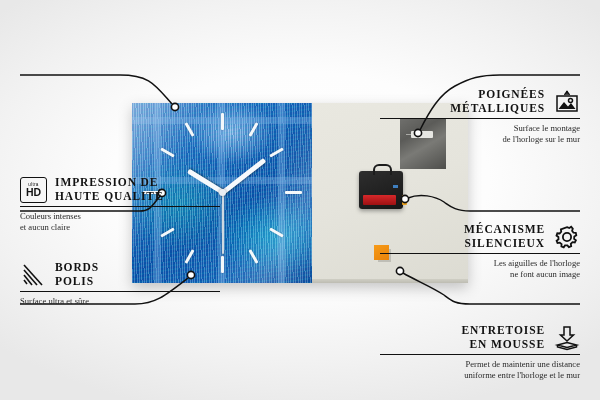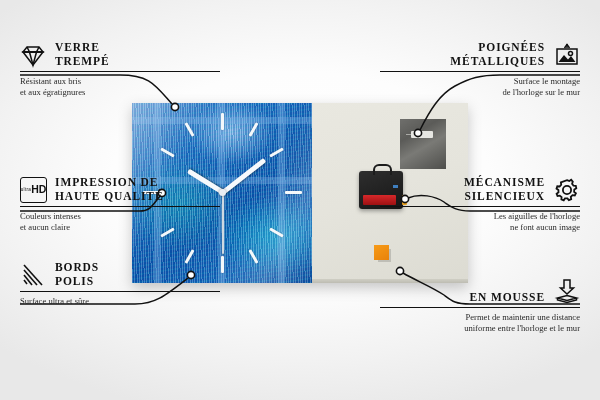--- a/index.html
+++ b/index.html
@@ -67,35 +67,35 @@
   .foam{
     position:absolute;left:62px;top:142px;width:15px;height:15px;
     background:linear-gradient(150deg,#f79b18,#e8820a);
     box-shadow:3px 3px 0 -1px rgba(150,150,145,.45);
   }
   
   .feature{position:absolute;width:200px;}
   .feature.left{text-align:left;}
   .feature.right{text-align:right;}
   .f-head{display:flex;align-items:center;gap:9px;}
-  .feature.right .f-head{justify-content:flex-end;}
+  .feature.right .f-head{justify-content:flex-end;margin-top:47px;}
   .f-title{
     font-family:"Liberation Serif", serif;
     font-weight:bold;font-size:11.5px;letter-spacing:.9px;
     color:#121212;line-height:13.5px;text-transform:uppercase;
   }
   .rule{height:1.4px;background:#111;margin:3px 0 4px;}
   .f-sub{
     font-family:"Liberation Serif", serif;
     font-size:8.6px;line-height:10.6px;color:#2a2a2a;
   }
   .ic{flex:0 0 auto;width:26px;height:26px;display:block;}
   .hd-box{
     width:25px;height:24px;border:1.6px solid #111;border-radius:3px;
-    display:flex;align-items:center;justify-content:center;
+    display:flex;flex-direction:column;align-items:center;justify-content:center;
     font-family:"Liberation Sans", sans-serif;color:#111;
   }
   .hd-box .u{font-size:4.6px;letter-spacing:.3px;line-height:5px;}
   .hd-box .h{font-size:10.5px;font-weight:bold;line-height:10.5px;}
   
   #wires{position:absolute;left:0;top:0;width:600px;height:400px;pointer-events:none;}
 </style>
 </head>
 <body>
 
@@ -157,39 +157,20 @@
     <g fill="#ffffff" stroke="#111" stroke-width="1.6">
       <circle cx="175" cy="107" r="3.6"></circle>
       <circle cx="162" cy="193" r="3.6"></circle>
       <circle cx="191" cy="275" r="3.6"></circle>
       <circle cx="418" cy="133" r="3.6"></circle>
       <circle cx="405" cy="199" r="3.6"></circle>
       <circle cx="400" cy="271" r="3.6"></circle>
     </g>
   </svg>
 
-  <div class="feature left" style="left:20px;top:41px;">
-    <div class="f-head">
-      <span class="ic">
-        <svg viewBox="0 0 26 26" width="26" height="26" fill="none" stroke="#111" stroke-width="1.5">
-          <path d="M3 10 L13 23 L23 10 Z"></path>
-            <path d="M3 10 L7 5 H19 L23 10 Z"></path>
-          <path d="M7 5 L9.5 10 L13 23 L16.5 10 L19 5"></path>
-            <path d="M3 10 H23"></path>
-        </svg>
-      </span>
-      <span class="f-title">
-        <span>VERRE</span><br><span>TREMPÉ</span>
-      </span>
-    </div>
-    <div class="rule"></div>
-    <div class="f-sub">
-      <span>Résistant aux bris</span><br><span>et aux égratignures</span>
-    </div>
-  </div>
 
   <div class="feature left" style="left:20px;top:176px;">
     <div class="f-head">
       <span class="ic">
         <span class="hd-box">
           <span class="u">ultra</span>
           <span class="h">HD</span>
         </span>
       </span>
       <span class="f-title">
@@ -257,21 +238,21 @@
     </div>
     <div class="rule"></div>
     <div class="f-sub">
       <span>Les aiguilles de l'horloge</span><br><span>ne font aucun image</span>
     </div>
   </div>
 
   <div class="feature right" style="left:380px;top:277px;">
     <div class="f-head">
       <span class="f-title">
-        <br><span>EN MOUSSE</span>
+        <span>ENTRETOISE</span><br><span>EN MOUSSE</span>
       </span>
       <span class="ic">
         <svg viewBox="0 0 26 26" width="26" height="26" fill="none" stroke="#111" stroke-width="1.5">
           <path d="M10 2 H16 V10 H19.5 L13 16 L6.5 10 H10 Z"></path>
           <path d="M13 17.5 L22.5 20 L13 22.5 L3.5 20 Z"></path>
           <path d="M3.5 20 V22 L13 24.5 L22.5 22 V20"></path>
         </svg>
       </span>
     </div>
     <div class="rule"></div>

